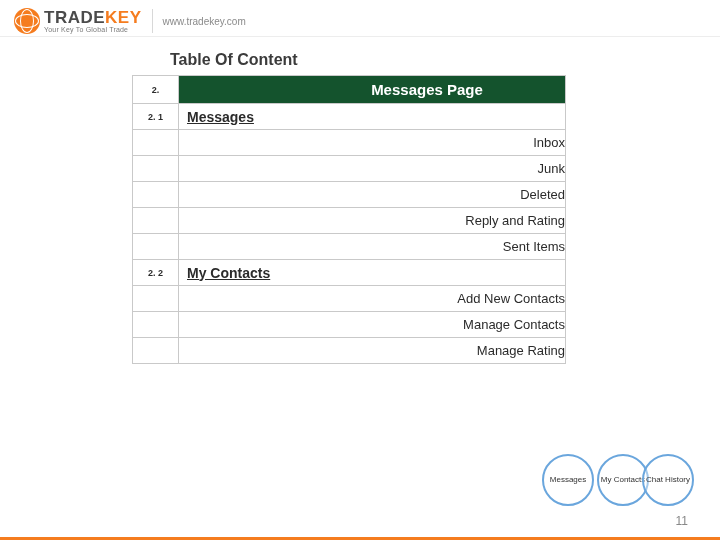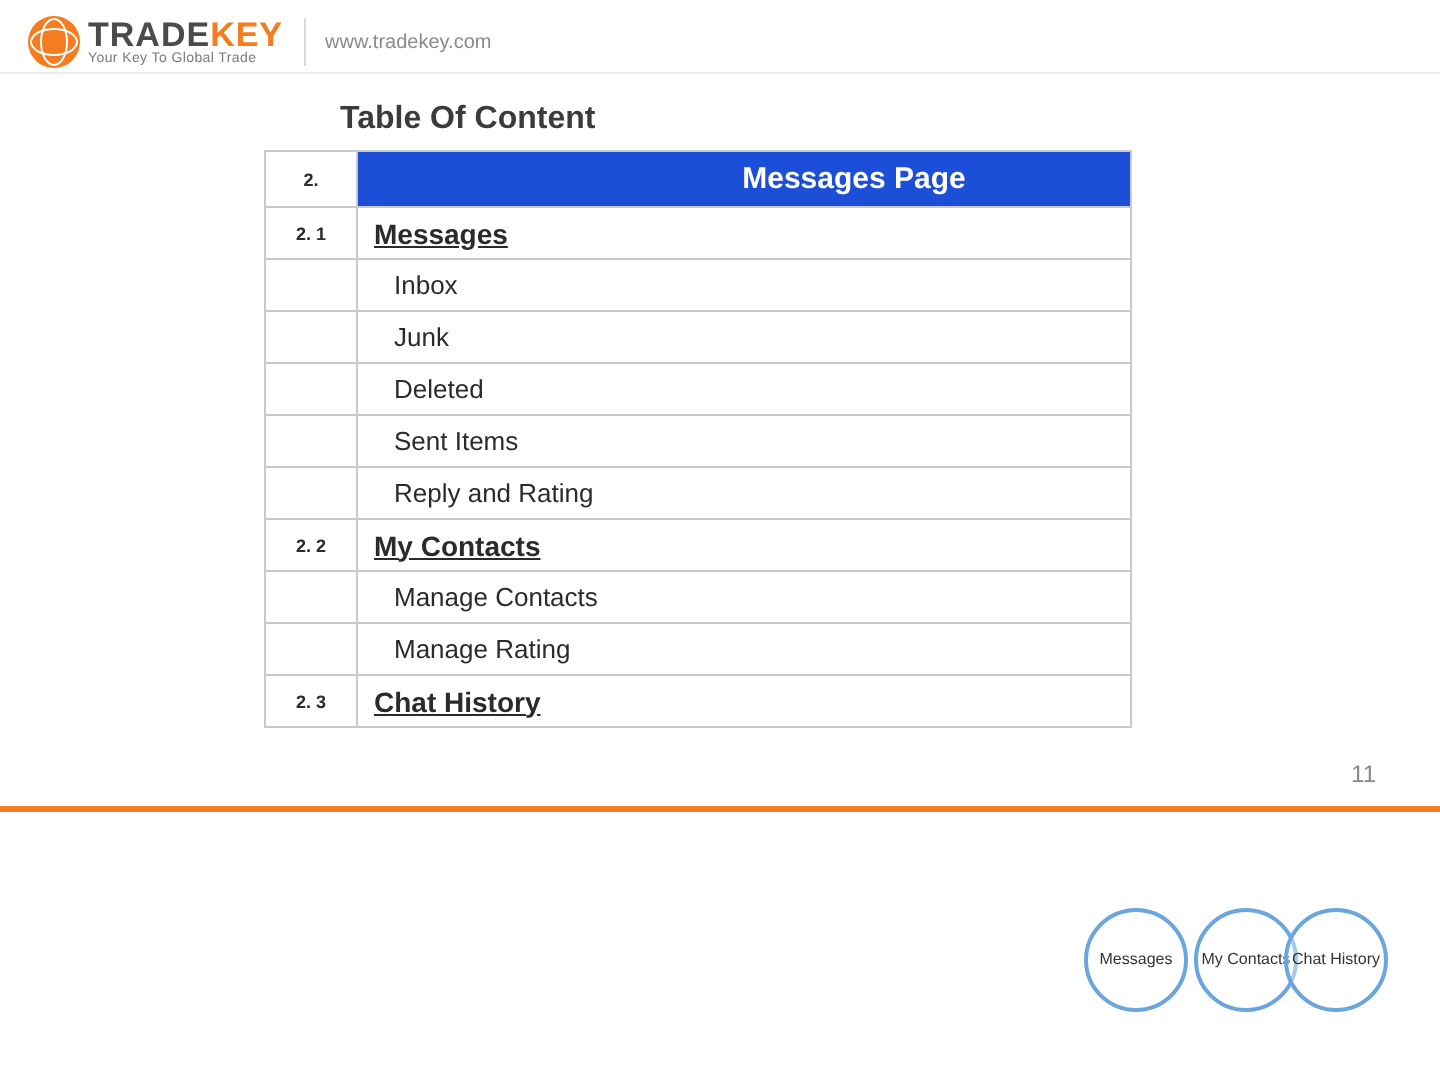--- a/index.html
+++ b/index.html
@@ -1,17 +1,17 @@
 <!DOCTYPE html>
 <html><head>
 <meta charset="utf-8">
 <style>
   * { box-sizing: border-box; margin: 0; padding: 0; }
   html, body { width: 720px; height: 540px; font-family: Arial, Helvetica, sans-serif; background: #fff; color: #333; }
-  .page { position: relative; width: 720px; height: 406px; }
+  .page { position: relative; width: 720px; height: 540px; }
 
   
   .header { display: flex; align-items: center; padding: 8px 14px 2px 14px; }
   .logo { display: flex; align-items: center; }
   .logo-globe {
     width: 26px; height: 26px; border-radius: 50%;
     background: #f57c1f; position: relative; margin-right: 4px;
   }
   .logo-globe::before, .logo-globe::after {
     content: ""; position: absolute; border: 1px solid #fff; border-radius: 50%;
@@ -28,23 +28,23 @@
 
   
   .toc-title { font-size: 16px; font-weight: bold; color: #3b3b3b; margin: 14px 0 6px 170px; }
 
   
   .toc { margin-left: 132px; width: 434px; border-collapse: collapse; }
   .toc th, .toc td { border: 1px solid #c9c9c9; }
   .toc th { height: 28px; }
   .toc td { height: 26px; }
   .num { width: 46px; text-align: center; font-size: 9px; font-weight: bold; color: #2b2b2b; }
-  .hcell { background: #1d4ed8; color: #fff; font-size: 15px; font-weight: bold; padding-left: 110px; }
+  .hcell { background: #14532d; color: #fff; font-size: 15px; font-weight: bold; padding-left: 110px; }
   .section { font-size: 14px; color: #2b2b2b; font-weight: bold; text-decoration: underline; padding-left: 8px; }
-  .item { font-size: 13px; color: #2b2b2b; padding-left: 18px; }
+  .item { font-size: 13px; color: #2b2b2b; padding-left: 18px; text-align: right; }
 
   
   .circles { position: absolute; right: 18px; top: 454px; width: 160px; height: 60px; }
   .circle {
     position: absolute; width: 52px; height: 52px; border: 2px solid #6aa6dd; border-radius: 50%;
     display: flex; align-items: center; justify-content: center;
     font-size: 8px; color: #333; text-align: center; line-height: 1.05;
     background: rgba(255,255,255,0.4);
   }
   .c1 { left: 0;  top: 0; }
@@ -97,44 +97,44 @@
     <tr>
           <td class="num"></td>
           <td class="item">Junk</td>
         </tr>
     <tr>
           <td class="num"></td>
           <td class="item">Deleted</td>
         </tr>
     <tr>
           <td class="num"></td>
-          <td class="item">Sent Items</td>
+          <td class="item">Reply and Rating</td>
         </tr>
     <tr>
           <td class="num"></td>
-          <td class="item">Reply and Rating</td>
+          <td class="item">Sent Items</td>
         </tr>
 
     <tr>
       <td class="num">2. 2</td>
       <td class="section">My Contacts</td>
     </tr>
+    <tr>
+          <td class="num"></td>
+          <td class="item">Add New Contacts</td>
+        </tr>
     <tr>
           <td class="num"></td>
           <td class="item">Manage Contacts</td>
         </tr>
     <tr>
           <td class="num"></td>
           <td class="item">Manage Rating</td>
         </tr>
 
-    <tr>
-      <td class="num">2. 3</td>
-      <td class="section">Chat History</td>
-    </tr>
   </tbody>
     </table>
 
   <div class="circles">
     <div class="circle c1">Messages</div>
     <div class="circle c2">
         <span>My Contacts</span>
       </div>
     <div class="circle c3">
         <span>Chat History</span>

